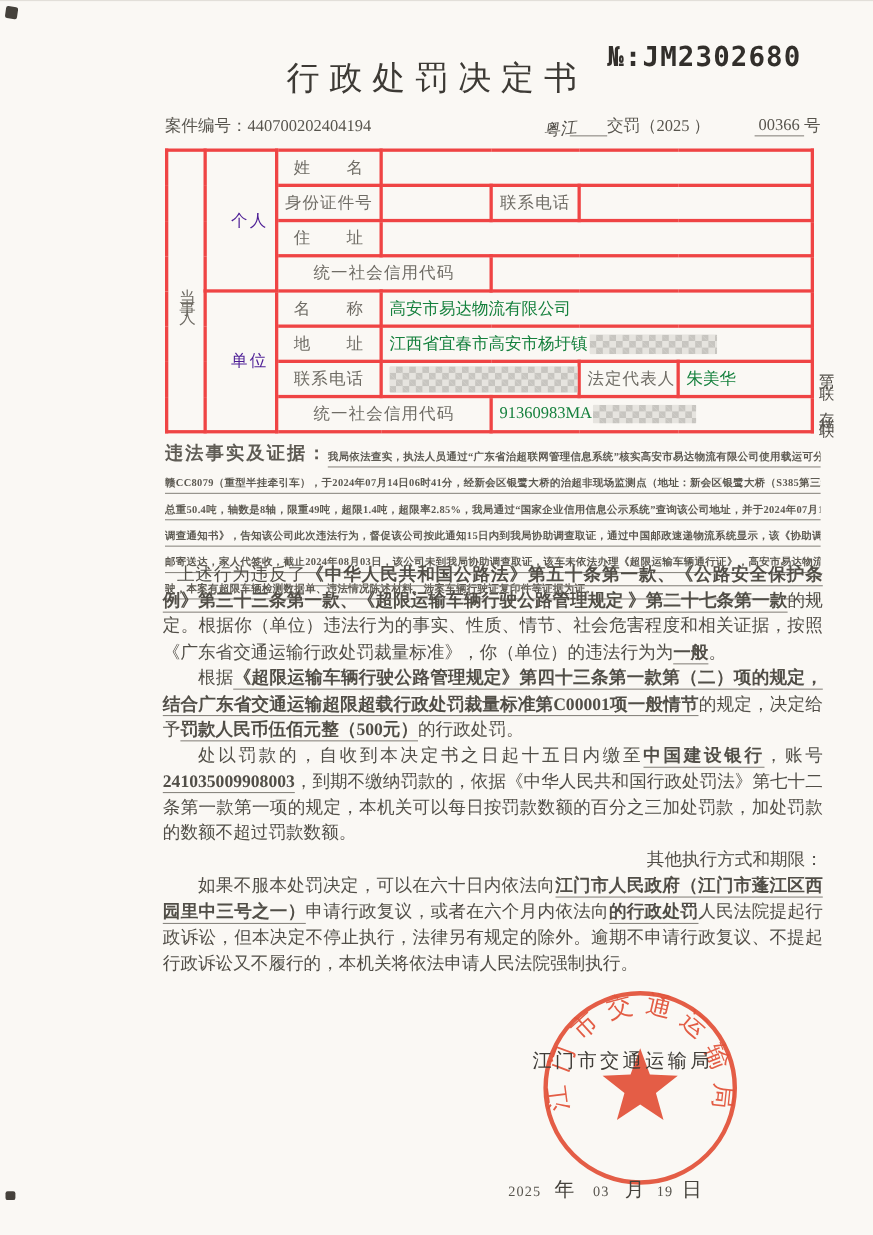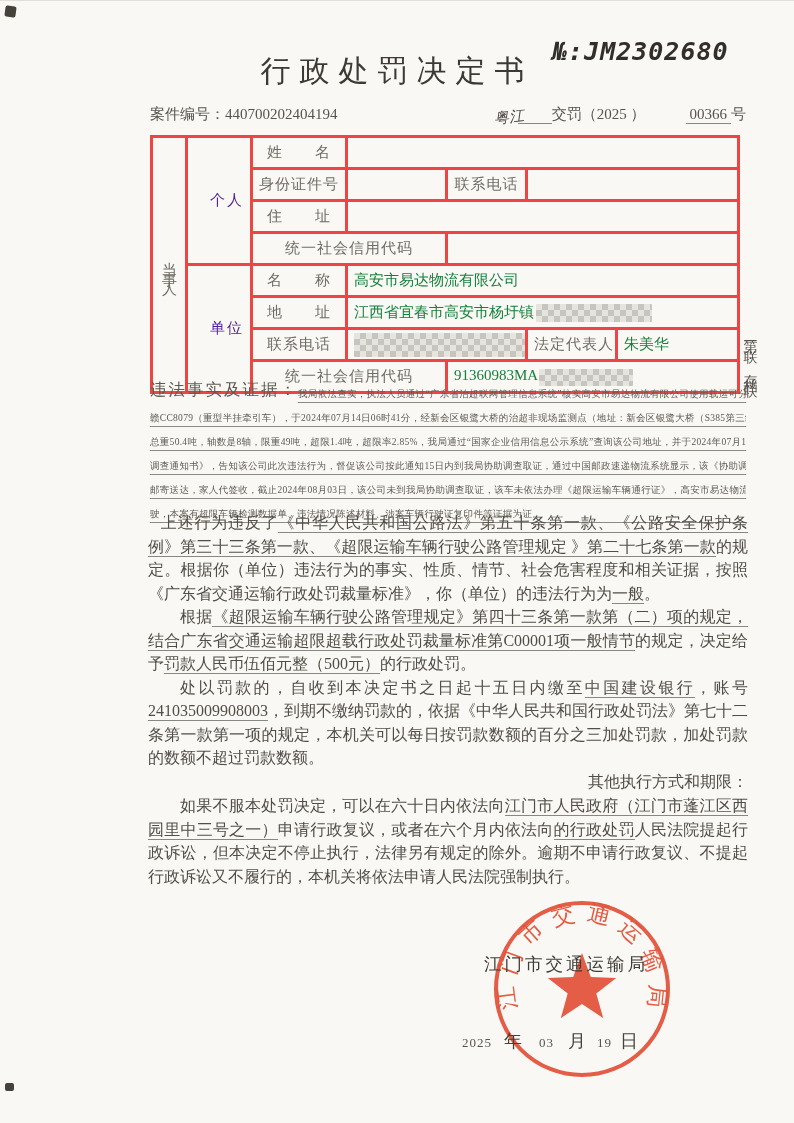--- a/index.html
+++ b/index.html
@@ -7,21 +7,21 @@
   .page{
     position:relative;width:794px;height:1123px;margin:0 auto;
     background:#faf8f4;overflow:hidden;color:#4b4843;
     border-right:2px solid #cfccc6;border-bottom:2px solid #c4c1ba;border-top:1px solid #e2dfd9;
   }
   .corner-mark{position:absolute;background:#45413b;border-radius:2px;}
   .mark-tl{left:5px;top:5px;width:11px;height:11px;transform:rotate(8deg);}
   .mark-bl{left:5px;top:1082px;width:9px;height:8px;}
 
   .serial{position:absolute;left:552px;top:36px;font-family:"DejaVu Sans Mono",monospace;
-    font-size:25px;font-weight:600;color:#322f2b;letter-spacing:1px;font-style:italic;}
+    font-size:25px;font-weight:600;color:#322f2b;letter-spacing:1px;}
   .title{position:absolute;left:0;top:50px;width:794px;text-align:center;
     font-size:30px;letter-spacing:9px;color:#3d3a35;font-weight:500;}
   .case-line{position:absolute;left:150px;top:104px;width:596px;display:flex;
     justify-content:space-between;align-items:flex-end;font-size:15px;color:#57544d;}
   .doc-no{display:flex;align-items:flex-end;}
   .doc-region{position:relative;top:3px;left:6px;transform:rotate(-6deg);font-style:italic;
     color:#4e4b45;font-size:15px;}
   .doc-blank{display:inline-block;width:34px;border-bottom:1px solid #8a8780;}
   .doc-num{border-bottom:1px solid #8a8780;padding:0 4px;margin-left:40px;}
 
@@ -38,46 +38,46 @@
   .mosaic{display:inline-block;vertical-align:middle;border-radius:1px;
     background-image:
       linear-gradient(45deg,#c7c5c0 25%,transparent 25%,transparent 75%,#c7c5c0 75%),
       linear-gradient(45deg,#c7c5c0 25%,#e6e4df 25%,#e6e4df 75%,#c7c5c0 75%);
     background-size:12px 12px;background-position:0 0,6px 6px;}
   .m-phone{width:172px;height:24px;}
   .m-addr{width:116px;height:18px;margin-left:2px;}
   .m-uscc{width:94px;height:17px;margin-left:1px;}
 
   
-  .facts{position:absolute;left:150px;top:378px;width:596px;}
+  .facts{position:absolute;left:150px;top:400px;width:596px;font-weight:bold;}
   .facts-row1{display:flex;align-items:flex-end;}
   .facts-label{flex:0 0 148px;font-size:16.5px;letter-spacing:2px;color:#5e5b54;
     padding-bottom:2px;}
   .fline{font-size:9.5px;line-height:12px;color:#5d5a52;letter-spacing:.3px;
     border-bottom:1px solid #8d8a83;padding-bottom:2px;margin-bottom:9px;
     white-space:nowrap;overflow:hidden;}
   .facts-row1 .fline{flex:1;margin-bottom:0;}
   .facts-rest{margin-top:9px;}
 
   
   .docbody{position:absolute;left:148px;top:510px;width:600px;font-size:16px;
     line-height:23.5px;text-align:justify;color:#514e47;}
   .docbody p{margin:0;}
   .ind1{text-indent:0.8em;}
   .ind2{text-indent:2em;}
-  .u{border-bottom:1px solid #8a8780;padding-bottom:1px;}
+  .u{border-bottom:1px solid #8a8780;padding-bottom:1px;font-weight:bold;}
   .other-line{display:flex;align-items:flex-end;flex-direction:column;}
   .other-label{white-space:nowrap;text-indent:2em;}
   .other-blank{flex:1;border-bottom:1px solid #8a8780;margin-left:4px;}
 
   
   .authority{position:absolute;left:484px;top:951px;font-size:17.5px;letter-spacing:3px;
     color:#3f3c37;z-index:3;}
   .stamp{position:absolute;left:480px;top:888px;z-index:2;opacity:.92;}
-  .dateline{position:absolute;left:462px;top:1028px;z-index:3;display:flex;
+  .dateline{position:absolute;left:462px;top:1068px;z-index:3;display:flex;
     align-items:baseline;color:#45423c;}
   .dateline .num{font-size:13px;color:#57544d;letter-spacing:1px;}
   .dateline .cjk{font-size:18px;letter-spacing:1px;}
   .dl-gap1{width:12px;} .dl-gap2{width:16px;} .dl-gap3{width:14px;}
   .dl-gap4{width:10px;} .dl-gap5{width:8px;}
 
   .copy-label{position:absolute;left:741px;top:328px;writing-mode:vertical-rl;
     font-size:14px;letter-spacing:5px;color:#55524c;}
 </style>
 </head>

